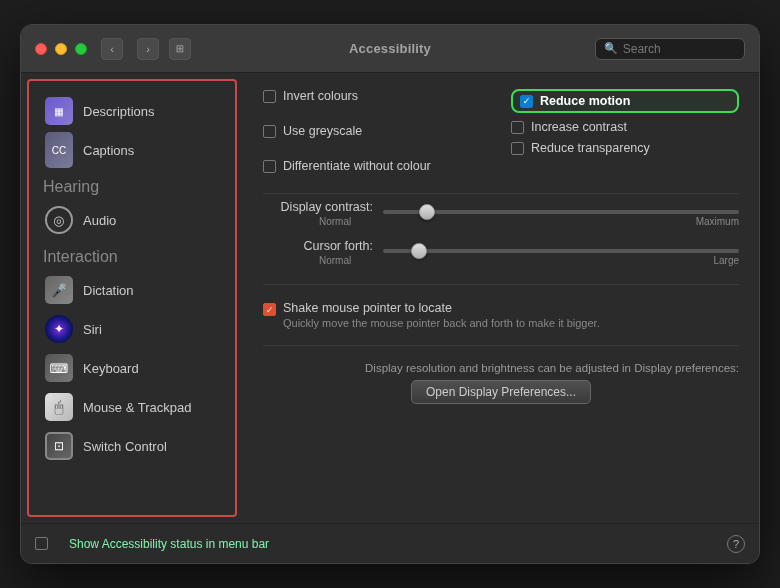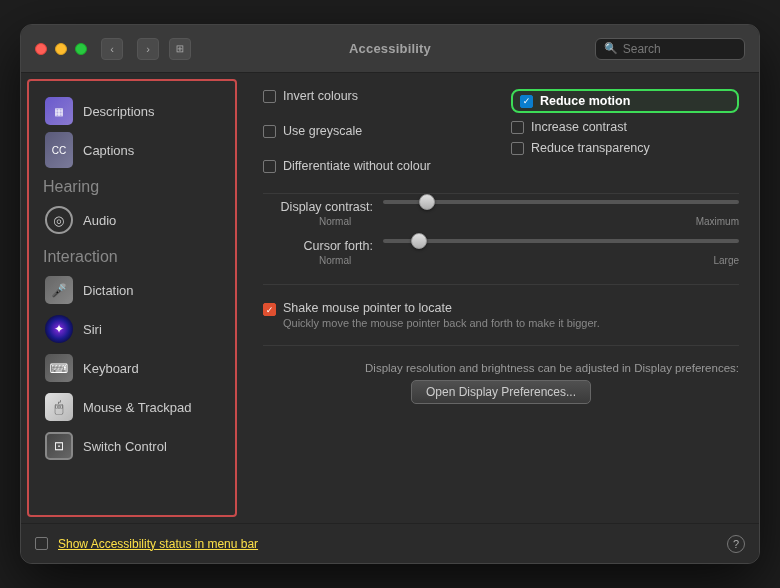--- a/index.html
+++ b/index.html
@@ -239,21 +239,21 @@
       border-radius: 8px;
       padding: 3px 7px;
       background: rgba(61,220,87,0.05);
     }
     
     .slider-section {
       margin-bottom: 12px;
     }
     .slider-row {
       display: flex;
-      align-items: flex-start;
+      align-items: flex-end;
       gap: 10px;
       margin-bottom: 2px;
     }
     .slider-label {
       font-size: 12.5px;
       color: #ccc;
       min-width: 110px;
       text-align: right;
     }
     .slider-track {
@@ -315,22 +315,22 @@
     .bottom-bar {
       height: 40px;
       background: #2b2b2b;
       border-top: 1px solid #222;
       display: flex;
       align-items: center;
       padding: 0 14px;
       flex-shrink: 0;
     }
     .bottom-checkbox-row {
-      display: flex; align-items: center; gap: 10px;
-      font-size: 12px; color: #fde047; text-decoration: underline;
+      display: flex; align-items: center; gap: 21px;
+      font-size: 12px; color: #86efac;
     }
     .help-btn {
       margin-left: auto;
       width: 18px; height: 18px;
       border-radius: 50%;
       border: 1px solid #777;
       color: #aaa;
       font-size: 11px;
       display: flex; align-items: center; justify-content: center;
       cursor: pointer;

